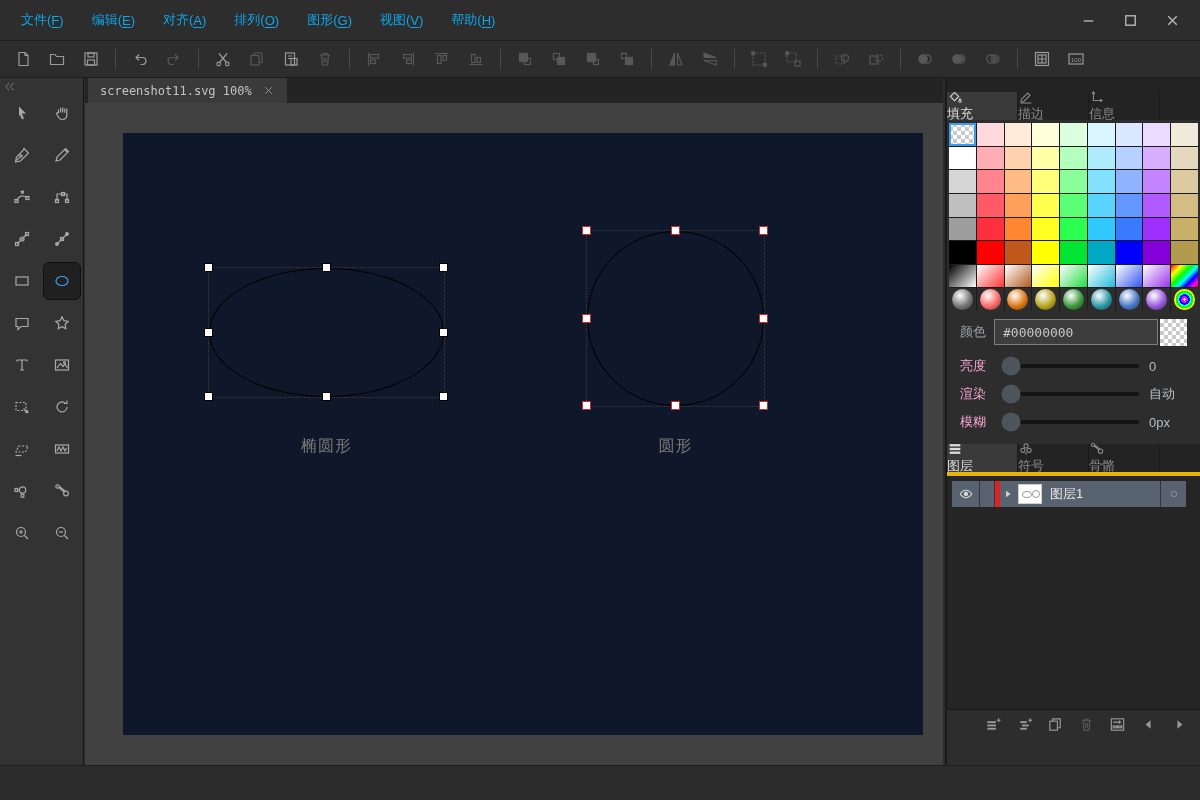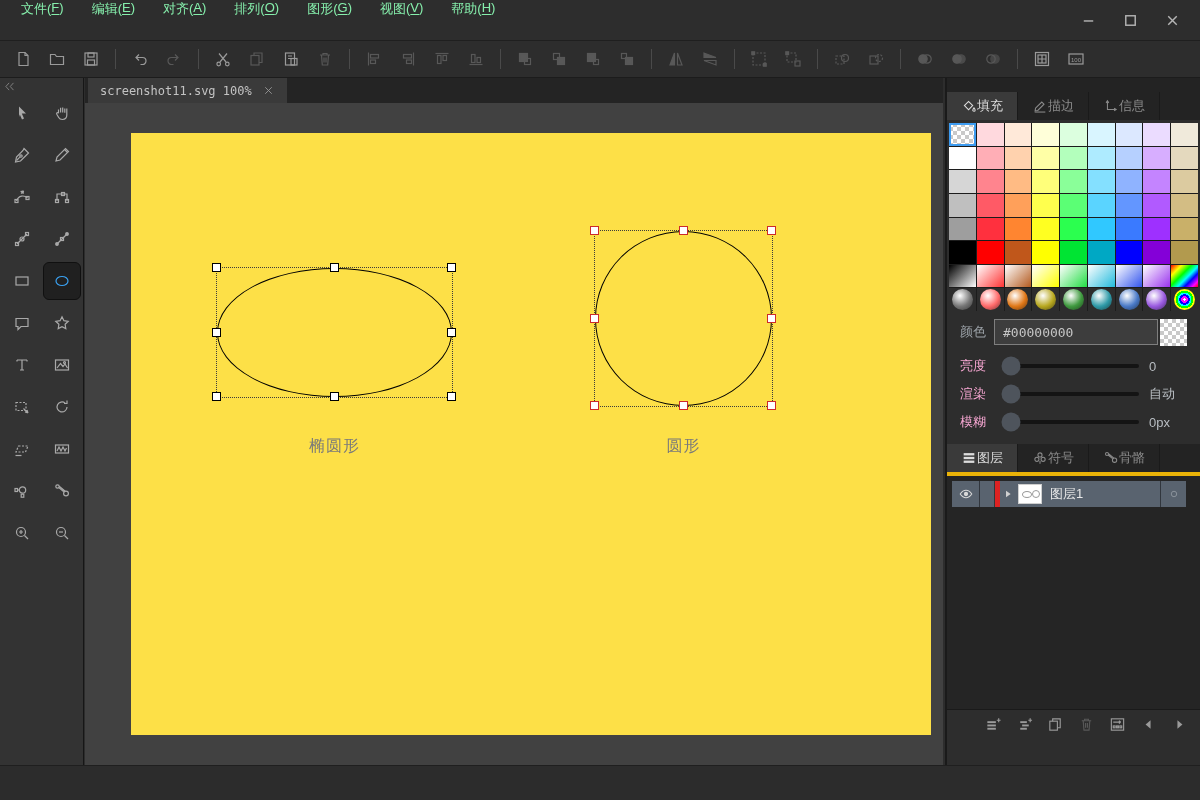--- a/index.html
+++ b/index.html
@@ -3,21 +3,21 @@
 <meta charset="utf-8">
 <style>
   html,body{margin:0;padding:0;background:#2d2d2d;width:1200px;height:800px;overflow:hidden;
     font-family:"Liberation Sans","DejaVu Sans",sans-serif;-webkit-font-smoothing:antialiased;}
   #app{position:relative;width:1200px;height:800px;background:#2d2d2d;color:#c9c9c9;font-size:13px;}
 
   
   .titlebar{position:absolute;left:0;top:0;width:1200px;height:40px;background:#2d2d2d;
     display:flex;align-items:center;border-bottom:1px solid #1f1f1f;}
   .menubar{display:flex;align-items:center;padding-left:8px;gap:2px;}
-  .menu-item{padding:0 13px;height:40px;display:flex;color:#86efac;cursor:default;}
+  .menu-item{padding:0 13px;height:40px;display:flex;align-items:center;color:#0ea5e9;cursor:default;}
   .menu-item u{text-decoration:underline;text-underline-offset:2px;}
   .win-controls{margin-left:auto;display:flex;align-items:center;padding-right:10px;gap:6px;}
   .win-btn{width:36px;height:30px;display:flex;align-items:center;justify-content:center;color:#b5b5b5;}
 
   
   .toolbar{position:absolute;left:0;top:41px;width:1200px;height:37px;background:#2d2d2d;
     display:flex;align-items:center;padding-left:6px;border-bottom:1px solid #1c1c1c;box-sizing:border-box;}
   .tb-btn{width:30px;height:28px;margin:0 2px;display:flex;align-items:center;justify-content:center;color:#9a9a9a;border-radius:3px;}
   .tb-btn.disabled{color:#585858;}
   .tb-sep{width:1px;height:20px;background:#4a4a4a;margin:0 7px;}
@@ -39,21 +39,21 @@
   .page{position:absolute;background:#ffffff;}
   .shape-box{position:absolute;border:1px dotted #3c3c3c;box-sizing:border-box;}
   .shape-ellipse{position:absolute;left:0;top:0;right:0;bottom:0;border:1px solid #000;border-radius:50%;}
   .handle{position:absolute;width:9px;height:9px;background:#fff;border:1px solid #000;box-sizing:border-box;}
   .shape-label{position:absolute;width:160px;text-align:center;color:#7a7a7a;font-size:16px;letter-spacing:1px;}
 
   
   .right-panel{position:absolute;left:945px;top:78px;width:255px;height:687px;background:#2d2d2d;border-left:2px solid #1a1a1a;box-sizing:border-box;}
   .rp-strip{height:14px;background:#232323;}
   .rp-tabs{height:28px;background:#232323;display:flex;}
-  .rp-tab{width:71px;height:28px;display:flex;align-items:center;justify-content:center;color:#8a8a8a;border-right:1px solid #1a1a1a;box-sizing:border-box;}
+  .rp-tab{width:71px;height:28px;display:flex;justify-content:center;color:#8a8a8a;border-right:1px solid #1a1a1a;box-sizing:border-box;flex-direction:column;}
   .rp-tab.active{background:#3a3a3a;color:#dcdcdc;}
   .rp-tab .t-label{font-size:13px;}
 
   .palette{margin:3px 2px 0 2px;height:188px;display:grid;grid-template-columns:repeat(9,1fr);grid-template-rows:repeat(8,1fr);gap:1px;background:#1c1c1c;}
   .swatch{position:relative;}
   .checker{background-image:conic-gradient(#c9c9c9 25%,#ffffff 0 50%,#c9c9c9 0 75%,#ffffff 0);background-size:8px 8px;}
   .swatch.sel{box-shadow:inset 0 0 0 2px #3d9bf0;}
   .swatch.darkcell{background:#2d2d2d;display:flex;align-items:center;justify-content:center;}
   .sphere{width:21px;height:21px;border-radius:50%;}
 
@@ -578,21 +578,21 @@
       <span>screenshot11.svg 100%</span>
       <span class="tab-close">
           <svg width="13" height="13" viewBox="0 0 18 18" fill="none" stroke="currentColor" stroke-width="1.2">
             <path d="M4.5 4.5l9 9M13.5 4.5l-9 9"></path>
           </svg>
         </span>
     </div>
   </div>
 
   <div class="canvas-area">
-    <div class="page" style="left: 46px; top: 30px; width: 800px; height: 602px; background: #fde047;">
+    <div class="page" style="left: 38px; top: 30px; width: 800px; height: 602px; background: #0f172a;">
         <div class="shape-box" style="left: 85px; top: 134px; width: 237px; height: 131px;">
           <div class="shape-ellipse" style="border-color: rgb(0, 0, 0);"></div>
           <div class="handle" style="border-color: rgb(0, 0, 0); left: calc(0% - 5px); top: calc(0% - 5px);"></div>
           <div class="handle" style="border-color: rgb(0, 0, 0); left: calc(50% - 5px); top: calc(0% - 5px);"></div>
           <div class="handle" style="border-color: rgb(0, 0, 0); left: calc(100% - 5px); top: calc(0% - 5px);"></div>
           <div class="handle" style="border-color: rgb(0, 0, 0); left: calc(0% - 5px); top: calc(50% - 5px);"></div>
           <div class="handle" style="border-color: rgb(0, 0, 0); left: calc(100% - 5px); top: calc(50% - 5px);"></div>
           <div class="handle" style="border-color: rgb(0, 0, 0); left: calc(0% - 5px); top: calc(100% - 5px);"></div>
           <div class="handle" style="border-color: rgb(0, 0, 0); left: calc(50% - 5px); top: calc(100% - 5px);"></div>
           <div class="handle" style="border-color: rgb(0, 0, 0); left: calc(100% - 5px); top: calc(100% - 5px);"></div>

